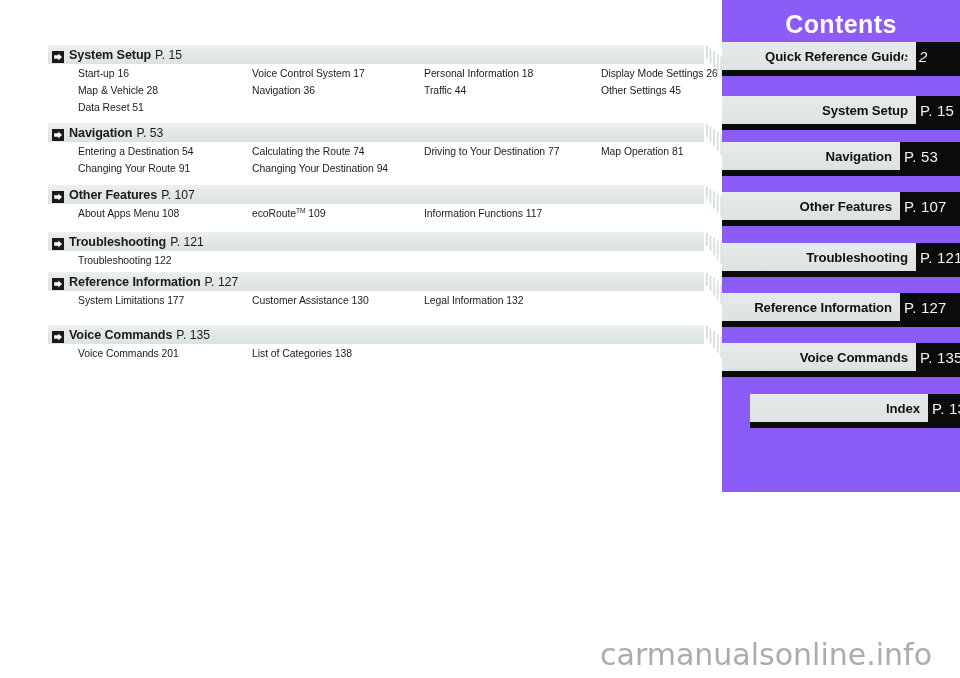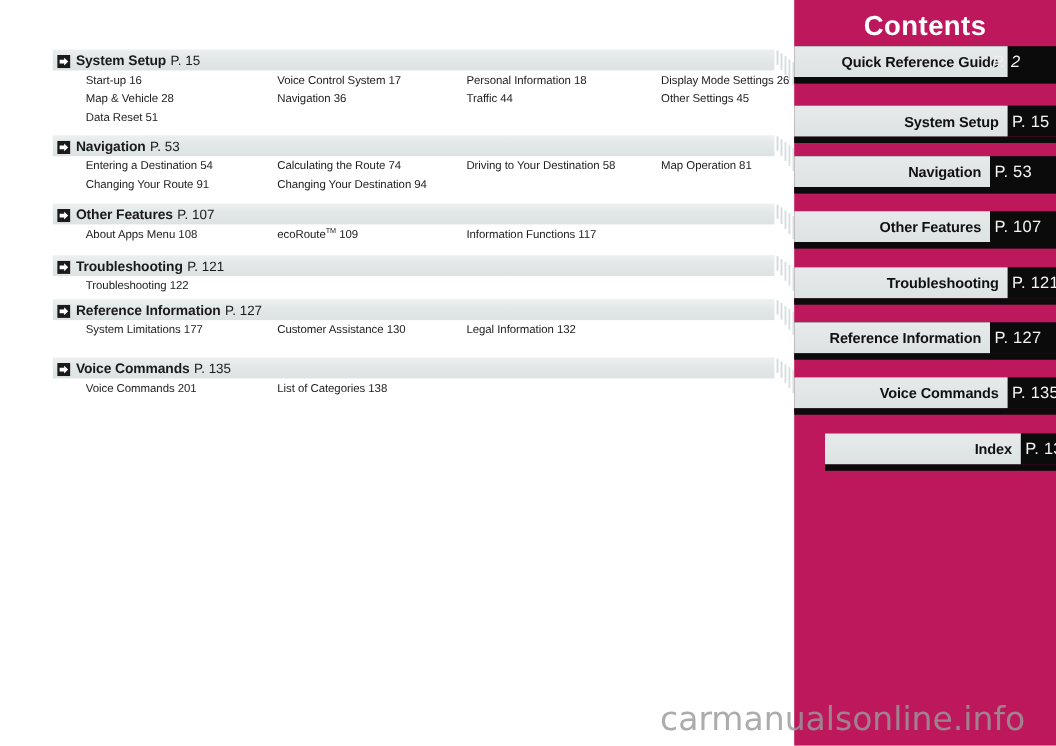--- a/index.html
+++ b/index.html
@@ -100,22 +100,22 @@
     font-size: 6.6px;
     vertical-align: super;
     line-height: 0;
   }
 
   
   #sidebar {
     position: absolute;
     left: 722px; top: 0;
     width: 238px;
-    height: 678px;
-    background: #be185d;
+    height: 492px;
+    background: #8b5cf6;
   }
 
   #contents-title {
     position: absolute;
     left: 0; top: 10px;
     width: 238px;
     text-align: center;
     font-size: 25px;
     font-weight: bold;
     color: #ffffff;
@@ -252,21 +252,21 @@
               <rect x="23.60" y="16.60" width="1.7" height="25.00" fill="#cfd8da" opacity="0.68"></rect>
               <rect x="27.20" y="19.20" width="1.7" height="27.00" fill="#cfd8da" opacity="0.64"></rect>
               <rect x="30.80" y="21.80" width="1.7" height="29.00" fill="#cfd8da" opacity="0.59"></rect>
               <rect x="34.40" y="24.40" width="1.7" height="31.00" fill="#cfd8da" opacity="0.54"></rect>
               <rect x="38.00" y="27.00" width="1.7" height="33.00" fill="#cfd8da" opacity="0.50"></rect>
             </svg></span>
         </div>
         <div class="entries">
           <div class="entry">Entering a Destination 54</div>
           <div class="entry">Calculating the Route 74</div>
-          <div class="entry">Driving to Your Destination 58</div>
+          <div class="entry">Driving to Your Destination 77</div>
           <div class="entry">Map Operation 81</div>
           <div class="entry">Changing Your Route 91</div>
           <div class="entry">Changing Your Destination 94</div>
         </div>
       </div>
       <div class="section" style="top: 185px;">
         <div class="sec-header">
           <span class="arrow-icon"><svg viewBox="0 0 12 12" width="12" height="12">
               <rect x="0" y="0" width="12" height="12" fill="#1a1a1a"></rect>
               <path d="M2.2 4.3 H6.3 V2.4 L10 6 L6.3 9.6 V7.7 H2.2 Z" fill="#ffffff"></path>

